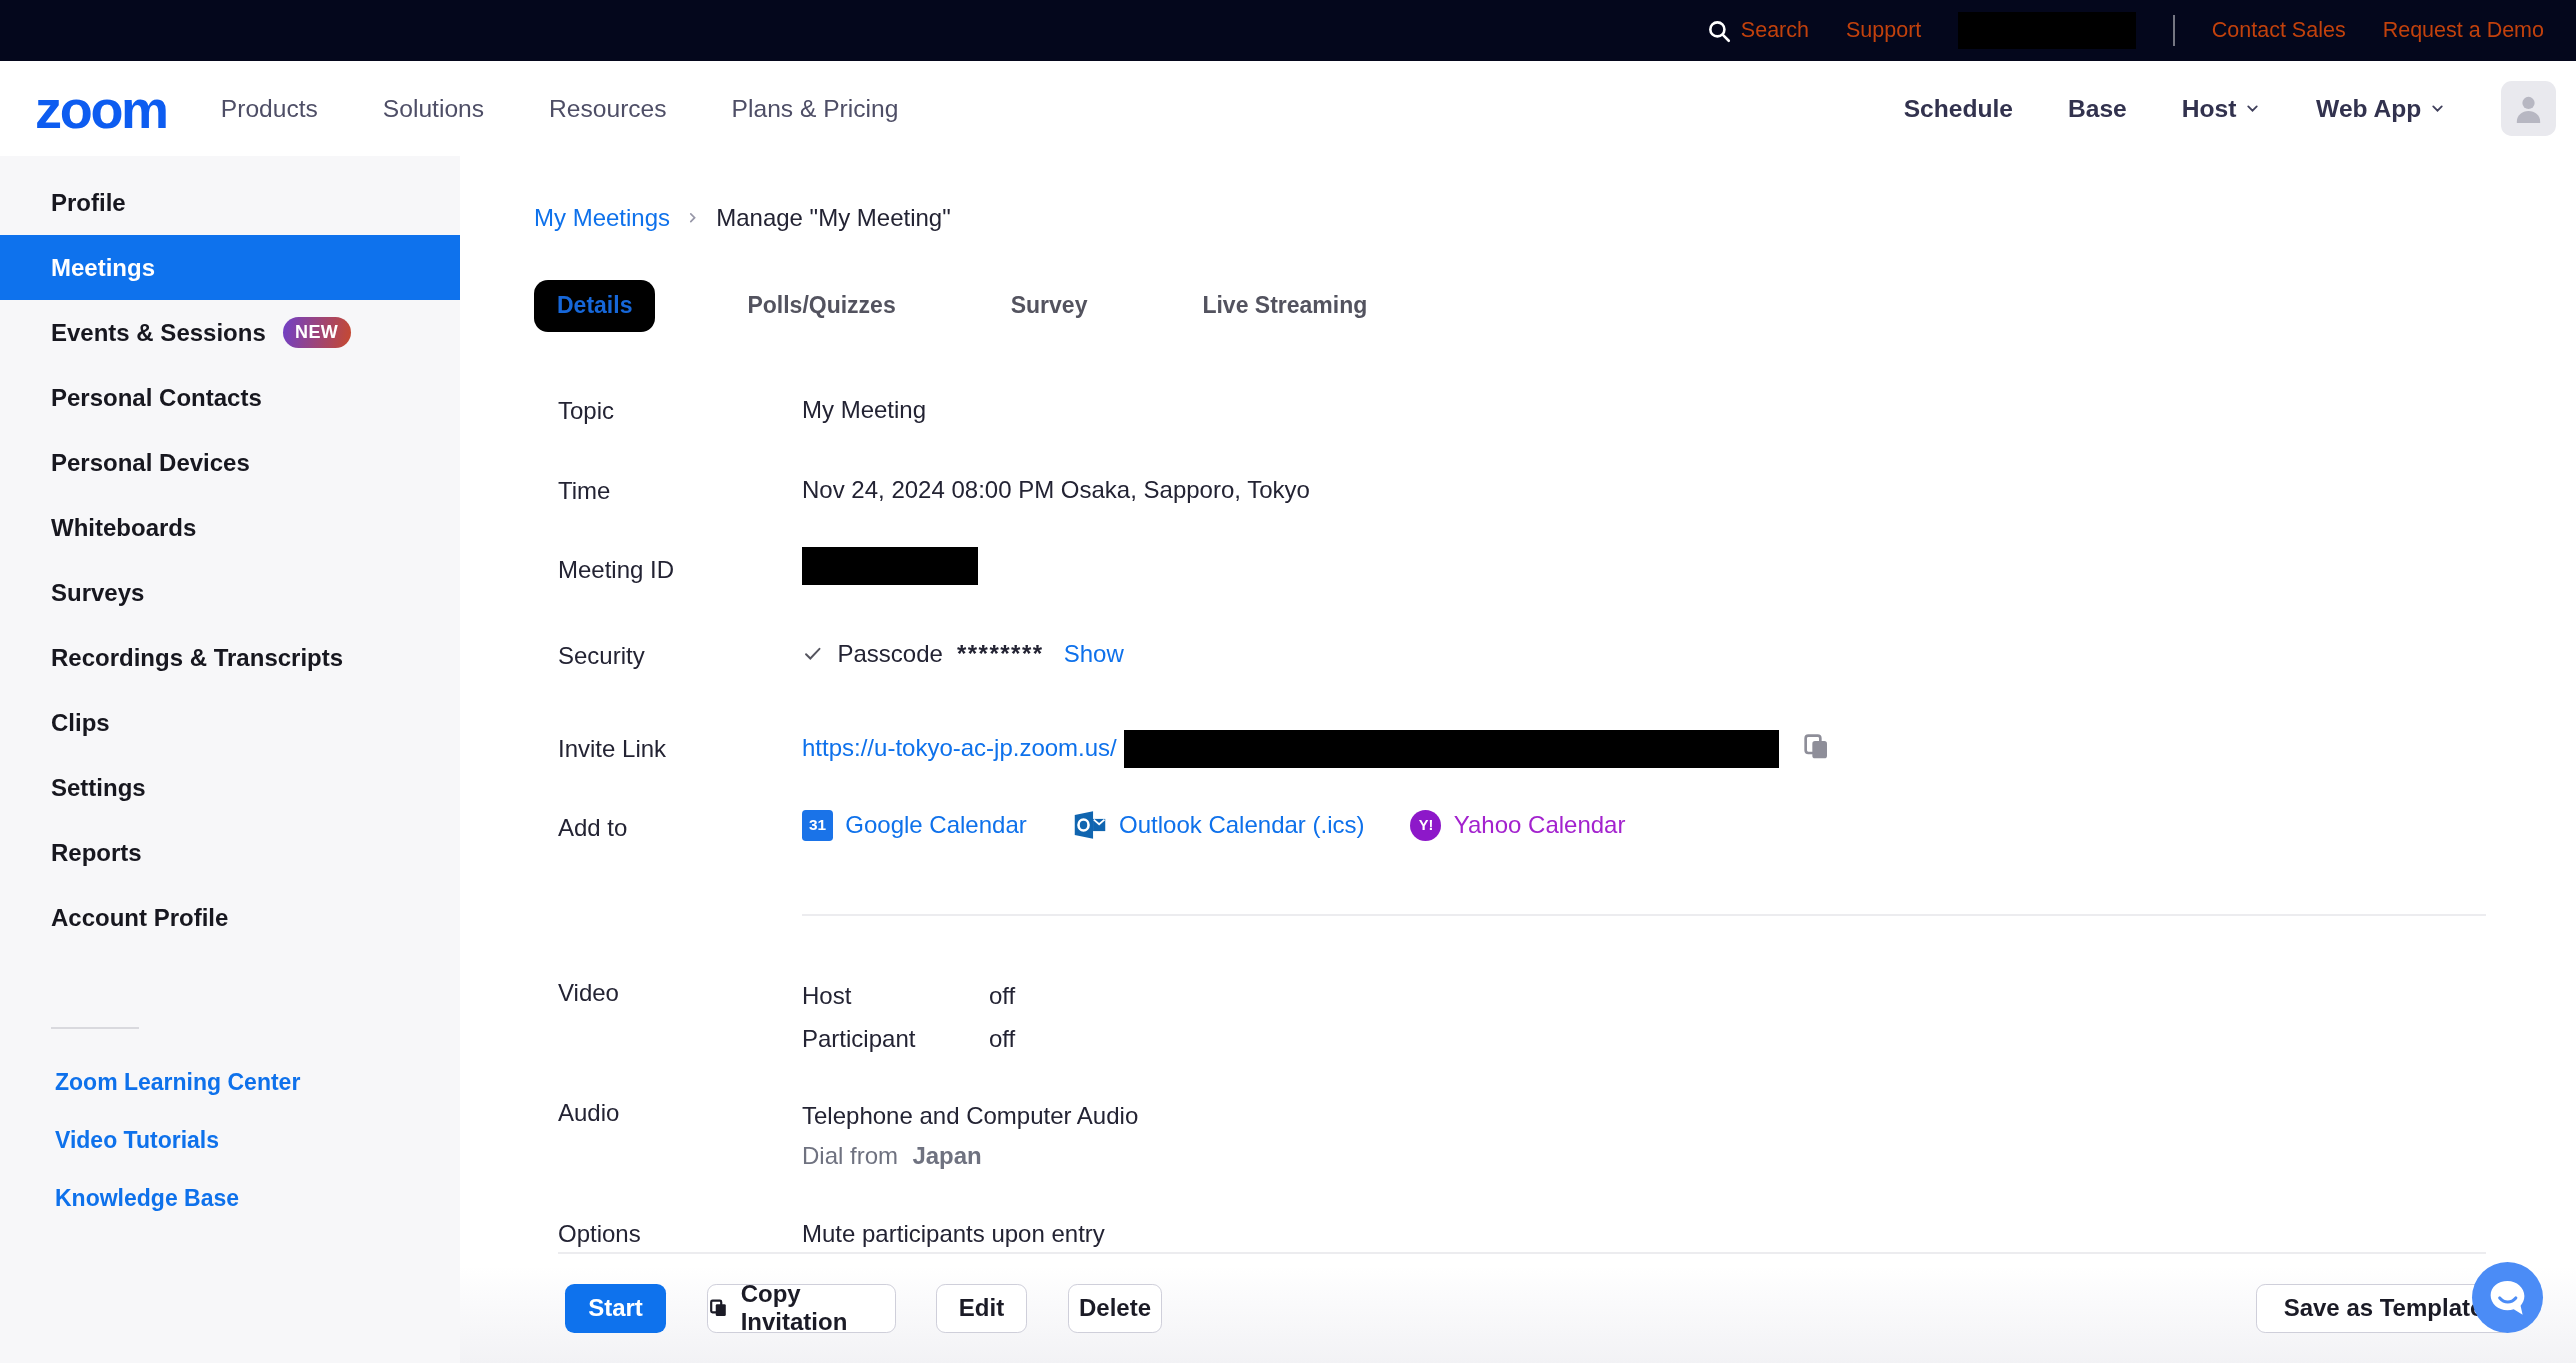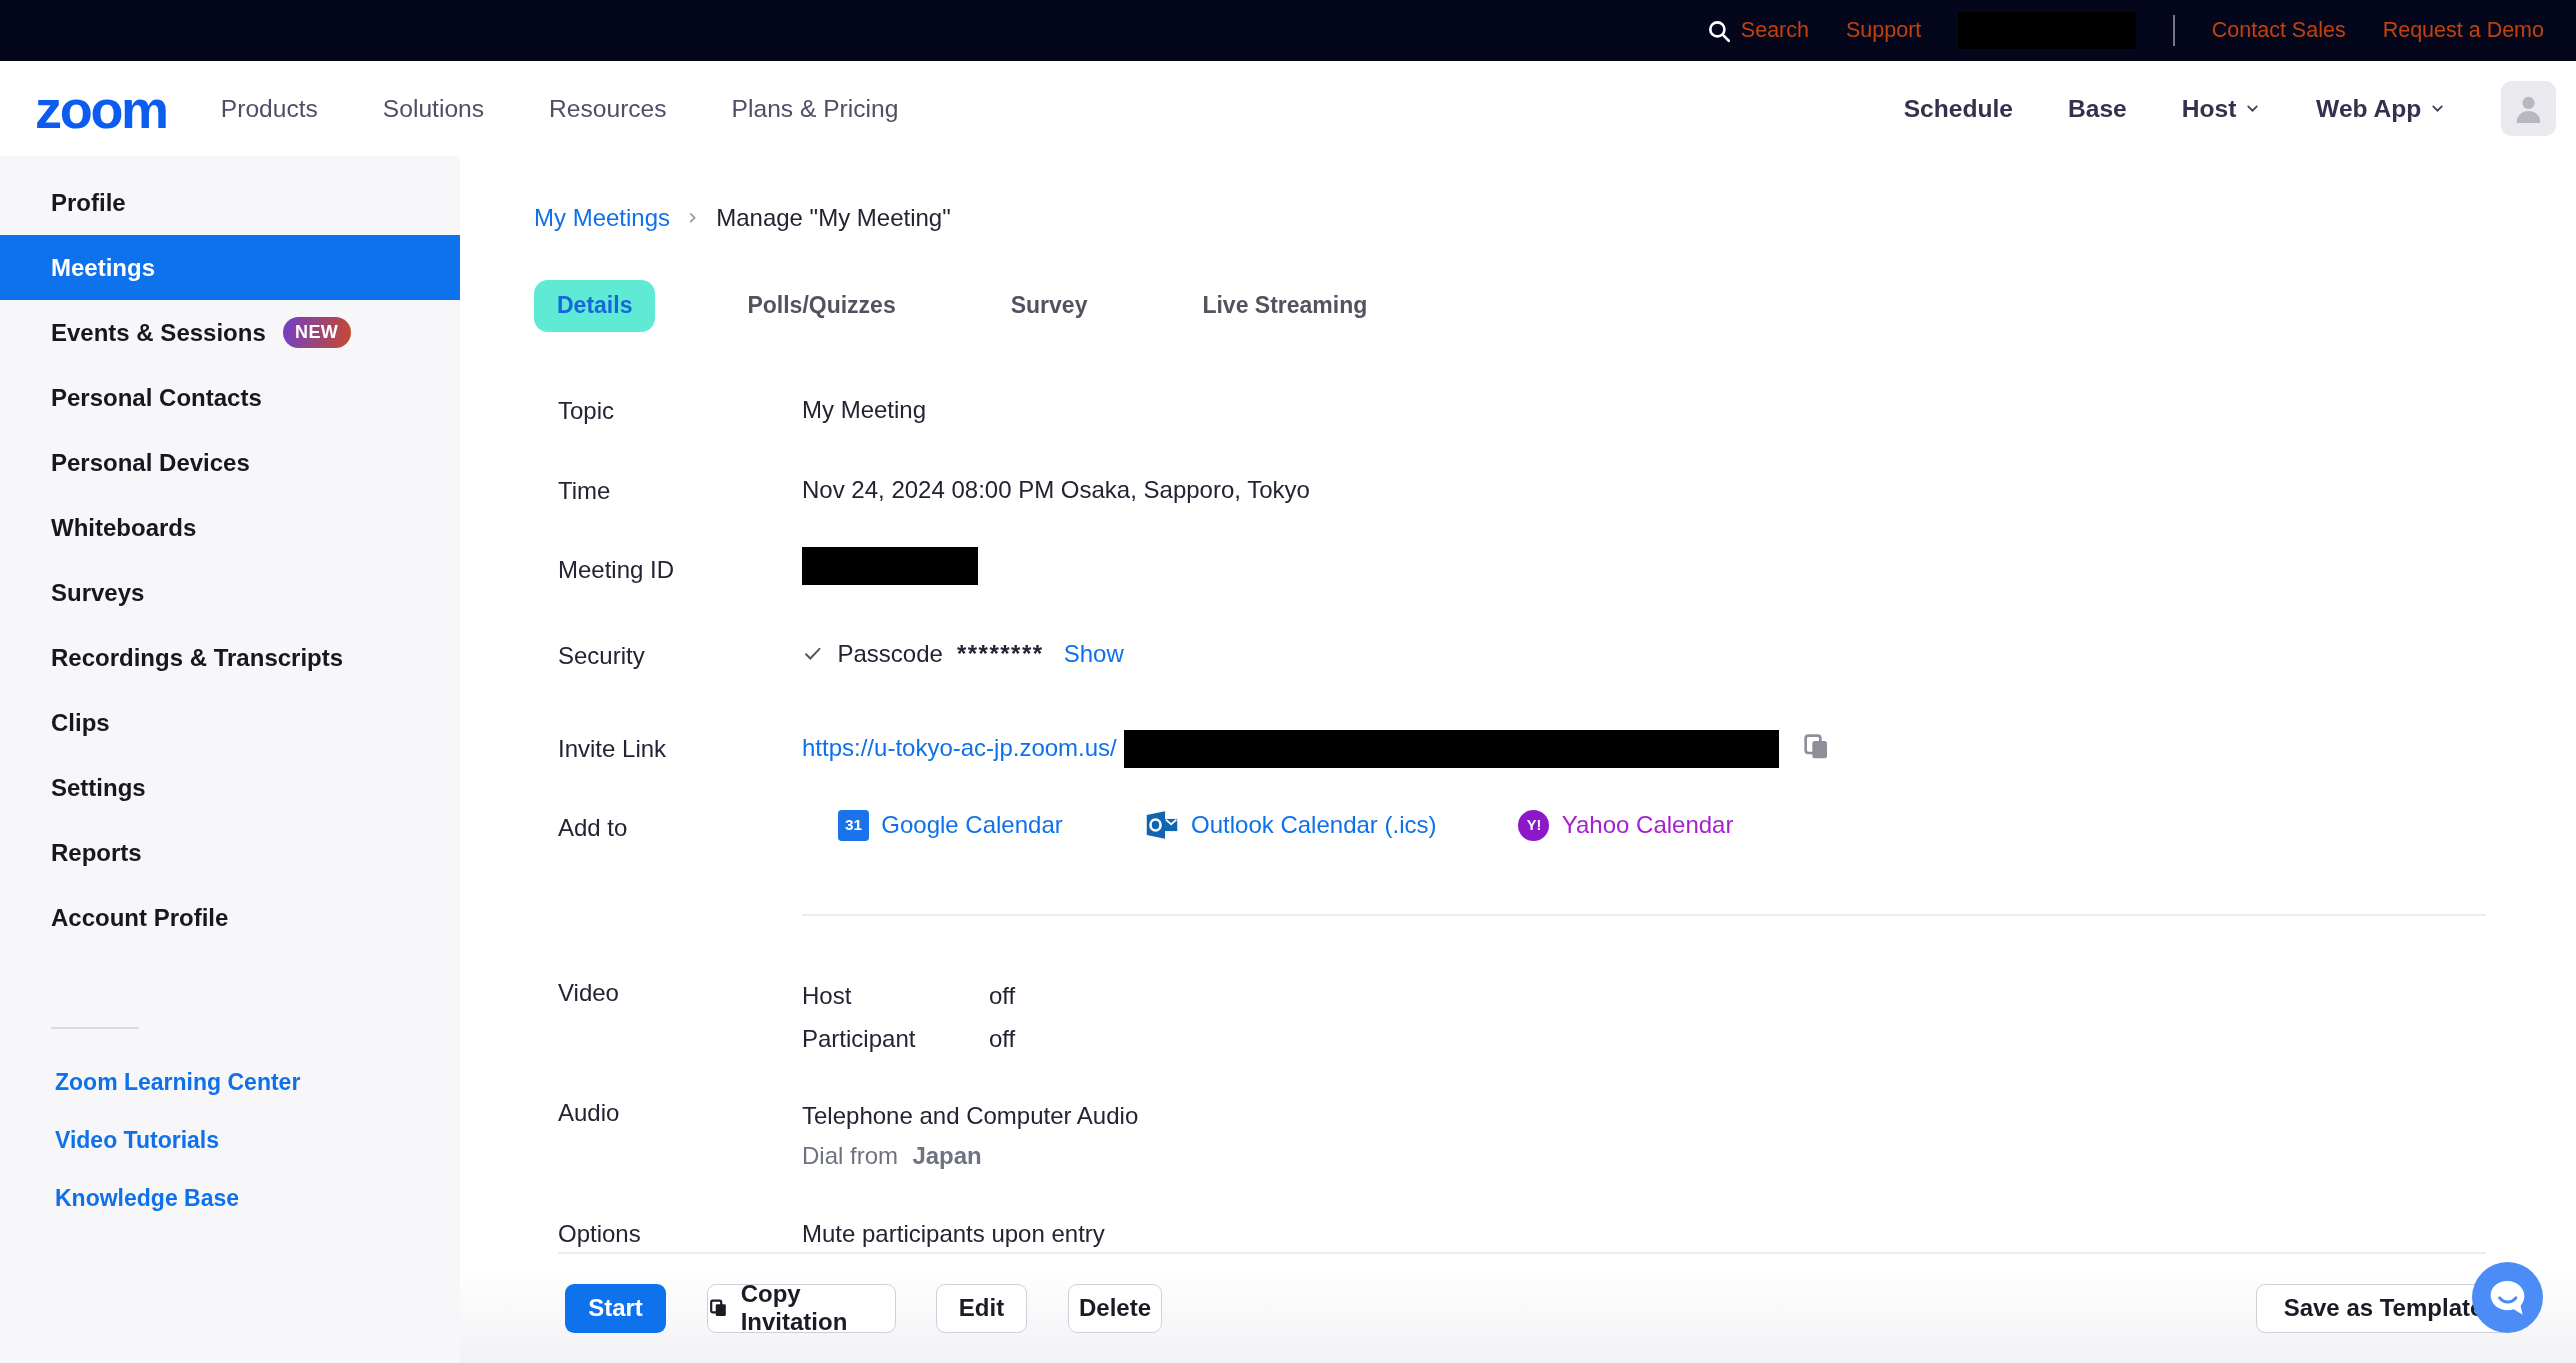--- a/index.html
+++ b/index.html
@@ -36,33 +36,33 @@
 
   
   .content { position:absolute; left:460px; top:156px; width:2116px; height:1208px; background:#fff; overflow:hidden; }
   .abs { position:absolute; }
   .breadcrumb { left:74px; top:48px; display:flex; align-items:center; gap:15.4px; font-size:24px; }
   .bc-parent { color:#0E71EB; font-weight:500; cursor:pointer; }
   .bc-current { color:#232333; }
 
   .tabs { left:74px; top:124px; display:flex; align-items:center; gap:69px; }
   .tab { font-size:23px; font-weight:600; color:#53535F; padding:12.3px 23px; border-radius:14px; cursor:pointer; }
-  .tab.active { background:#5eead4; color:#1667D9; font-weight:700; }
+  .tab.active { background:#000000; color:#1667D9; font-weight:700; }
 
   .lbl { font-size:24px; color:#232333; }
   .val { font-size:24px; color:#232333; }
   .redact { background:#000; position:absolute; }
 
   .link-blue { color:#0E71EB; }
   .dial { color:#6F7280; }
   .dial b { font-weight:700; color:#6F7280; }
 
   .hdivider { position:absolute; height:2.3px; background:#ECECEF; }
 
-  .cal-item { display:flex; align-items:center; gap:12.3px; cursor:pointer;margin-left:36px; }
+  .cal-item { display:flex; align-items:center; gap:12.3px; cursor:pointer; }
   .gcal-icon { width:31px; height:31px; border-radius:3.8px; background:#1A73E8; color:#fff; font-size:15.4px;
                font-weight:700; display:flex; align-items:center; justify-content:center; }
   .ycal-icon { width:31px; height:31px; border-radius:50%; background:#8D18C9; color:#fff; font-size:14.6px;
                font-weight:700; display:flex; align-items:center; justify-content:center; }
   .cal-label { font-size:24px; font-weight:500; }
   .yahoo-text { color:#A322CE; }
 
   
   .footer { position:absolute; left:0; bottom:0; width:2116px; height:98px;
             background:linear-gradient(180deg,#FFFFFF 0%,#F2F2F5 100%); }

